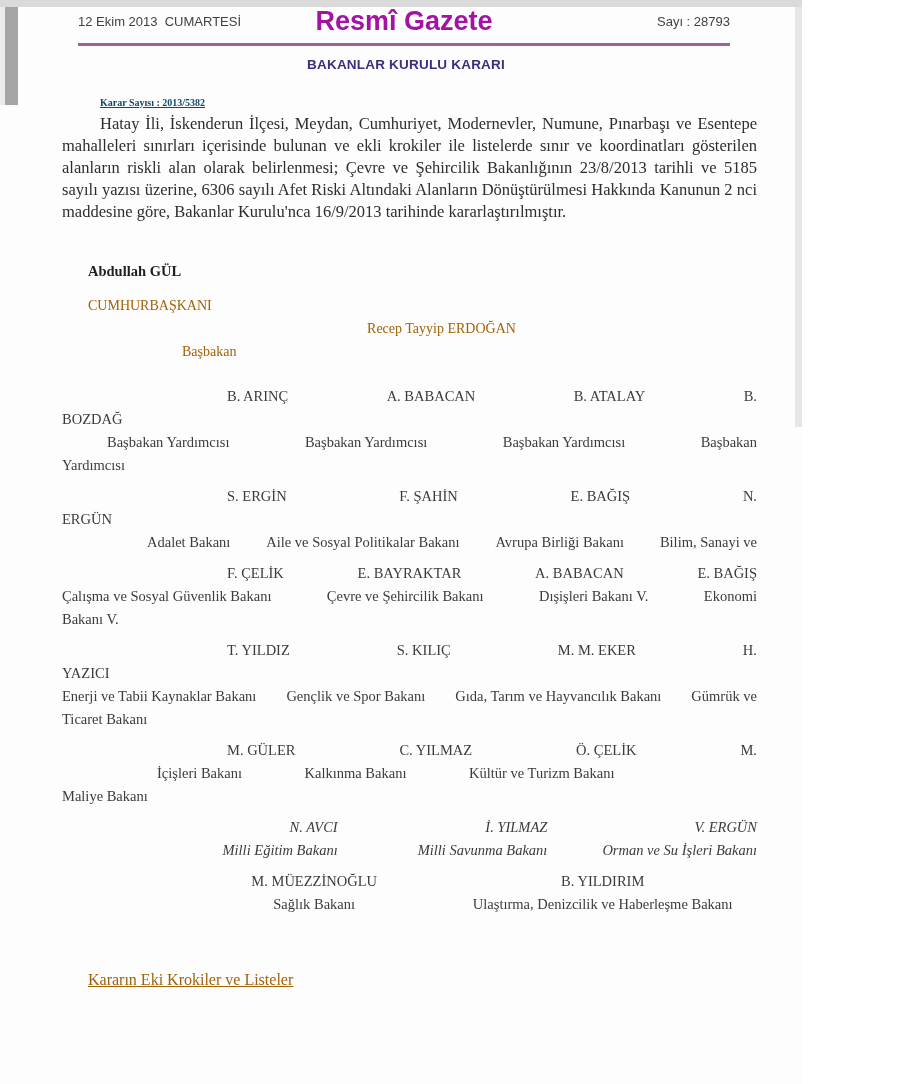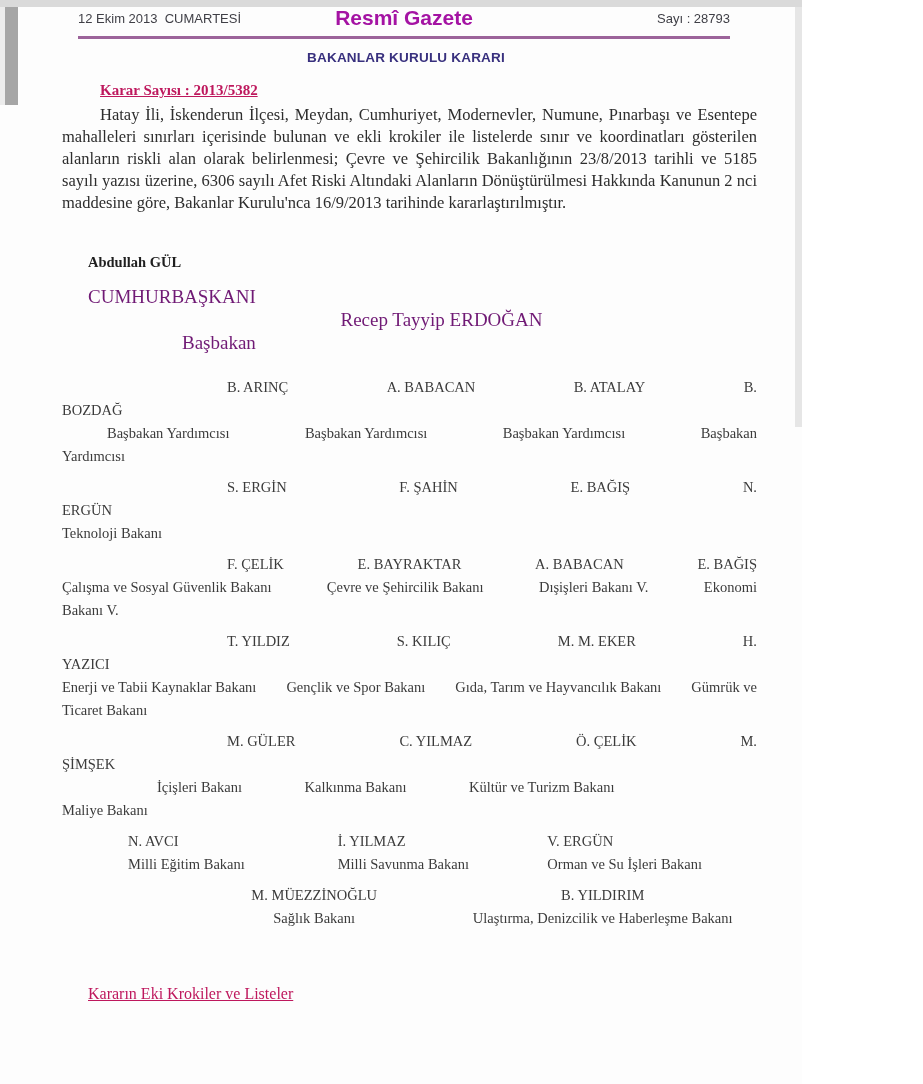--- a/index.html
+++ b/index.html
@@ -8,52 +8,52 @@
   
   .edge-top{position:absolute;left:0;top:0;width:923px;height:7px;background:#dadada;}
   .edge-left-outer{position:absolute;left:0;top:7px;width:5px;height:98px;background:#ececec;}
   .edge-left{position:absolute;left:5px;top:7px;width:13px;height:98px;background:#a6a6a6;}
   .edge-right{position:absolute;right:0;top:7px;width:7px;height:420px;background:#e6e6e6;}
 
   
   .masthead{margin:6px 72px 0 78px;display:flex;align-items:center;
             border-bottom:3px solid #9c639a;padding-bottom:6px;}
   .m-left{flex:1;font-family:"Liberation Sans",sans-serif;font-size:13px;color:#3f3f46;white-space:pre;}
-  .m-center{flex:0 0 auto;font-family:"Liberation Sans",sans-serif;font-size:21px;font-weight:bold;color:#a413a3;}
+  .m-center{flex:0 0 auto;font-family:"Liberation Sans",sans-serif;font-size:27px;font-weight:bold;color:#a413a3;}
   .m-right{flex:1;text-align:right;font-family:"Liberation Sans",sans-serif;font-size:13px;color:#3f3f46;}
 
   .doc-heading{text-align:center;margin-top:11px;font-family:"Liberation Sans",sans-serif;
                font-weight:bold;font-size:13.5px;color:#38307e;letter-spacing:.2px;padding-left:10px;}
 
   .content{margin:0 45px 0 62px;}
-  .decision-no{margin-top:17px;padding-left:38px;font-weight:bold;font-size:15px;
-               text-decoration:underline;color:#be185d;}
+  .decision-no{margin-top:25px;padding-left:38px;font-weight:bold;font-size:10px;
+               text-decoration:underline;color:#0c4a6e;}
   .para{margin:5px 0 0 0;text-align:justify;text-indent:38px;font-size:16.5px;line-height:22px;color:#2d2d2d;}
 
   .president{margin-top:40px;padding-left:26px;font-weight:bold;font-size:14.5px;color:#1f1f1f;}
-  .sig{font-size:19px;line-height:23px;color:#701a75;}
+  .sig{font-size:14px;line-height:23px;color:#a16207;}
   .sig-block{margin-top:14px;}
   .ind26{padding-left:26px;} .ind64{padding-left:64px;text-align:center;} .ind120{padding-left:120px;}
 
   
   .ministers{margin-top:22px;font-size:14.5px;color:#3b3b3b;}
   .mblock{margin-bottom:8px;}
   .line{line-height:23px;min-height:23px;}
   .spread{display:flex;justify-content:space-between;}
   .pl165{padding-left:165px;} .pl85{padding-left:85px;} .pl45{padding-left:45px;text-align:center;}
   .pl95{padding-left:95px;} .pl0{padding-left:0;}
   .spacer80{flex:0 0 80px;}
   .row3col{display:flex;padding-left:66px;}
-  .row3col > span{flex:1;text-align:left;}
+  .row3col > span{flex:1;text-align:right;font-style:italic;}
   .row2col{display:flex;padding-left:118px;align-items:center;}
   .row2col .c1{width:300px;text-align:center;}
   .row2col .c2{width:345px;text-align:center;}
 
   .attachment{margin:55px 0 0 26px;}
-  .attachment a{font-size:16px;color:#be185d;}
+  .attachment a{font-size:16px;color:#a16207;}
 </style>
 </head>
 <body>
 
 <div class="page">
 
   <div class="edge-top"></div>
   <div class="edge-left-outer"></div>
   <div class="edge-left"></div>
   <div class="edge-right"></div>
@@ -100,21 +100,26 @@
       </div>
 
       <div class="mblock">
         <div class="line spread pl165">
           <span>S. ERGİN</span>
           <span>F. ŞAHİN</span>
           <span>E. BAĞIŞ</span>
           <span>N.</span>
         </div>
         <div class="line">ERGÜN</div>
-        <div class="line">Teknoloji Bakanı</div>
+        <div class="line spread pl85">
+          <span>Adalet Bakanı</span>
+          <span>Aile ve Sosyal Politikalar Bakanı</span>
+          <span>Avrupa Birliği Bakanı</span>
+          <span>Bilim, Sanayi ve</span>
+        </div>
       </div>
 
       <div class="mblock">
         <div class="line spread pl165">
           <span>F. ÇELİK</span>
           <span>E. BAYRAKTAR</span>
           <span>A. BABACAN</span>
           <span>E. BAĞIŞ</span>
         </div>
         <div class="line spread pl0">
@@ -143,21 +148,20 @@
         <div class="line">Ticaret Bakanı</div>
       </div>
 
       <div class="mblock">
         <div class="line spread pl165">
           <span>M. GÜLER</span>
           <span>C. YILMAZ</span>
           <span>Ö. ÇELİK</span>
           <span>M.</span>
         </div>
-        <div class="line">ŞİMŞEK</div>
         <div class="line spread pl95">
           <span>İçişleri Bakanı</span>
           <span>Kalkınma Bakanı</span>
           <span>Kültür ve Turizm Bakanı</span>
           <span class="spacer80"></span>
         </div>
         <div class="line">Maliye Bakanı</div>
       </div>
 
       <div class="mblock">

